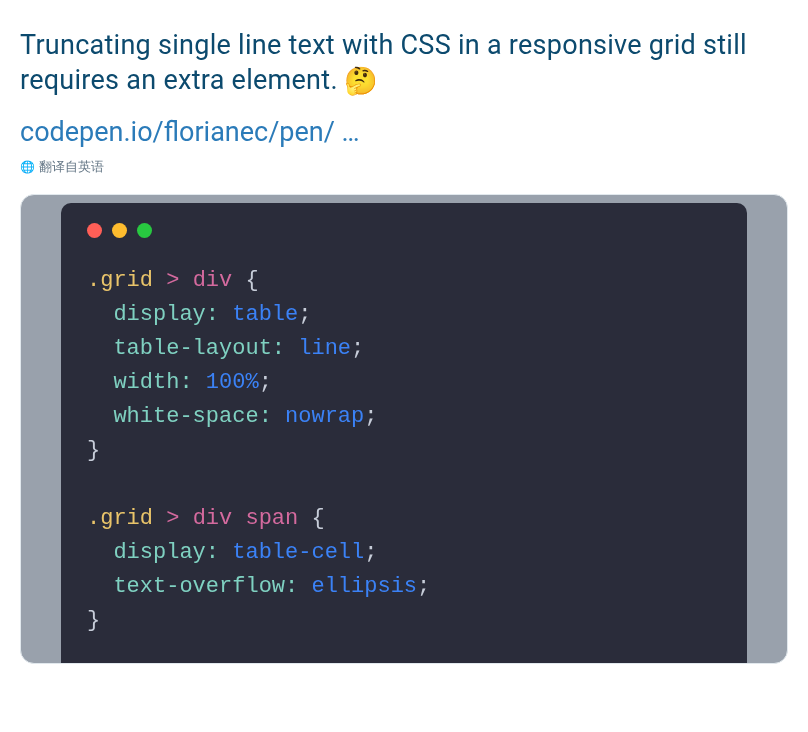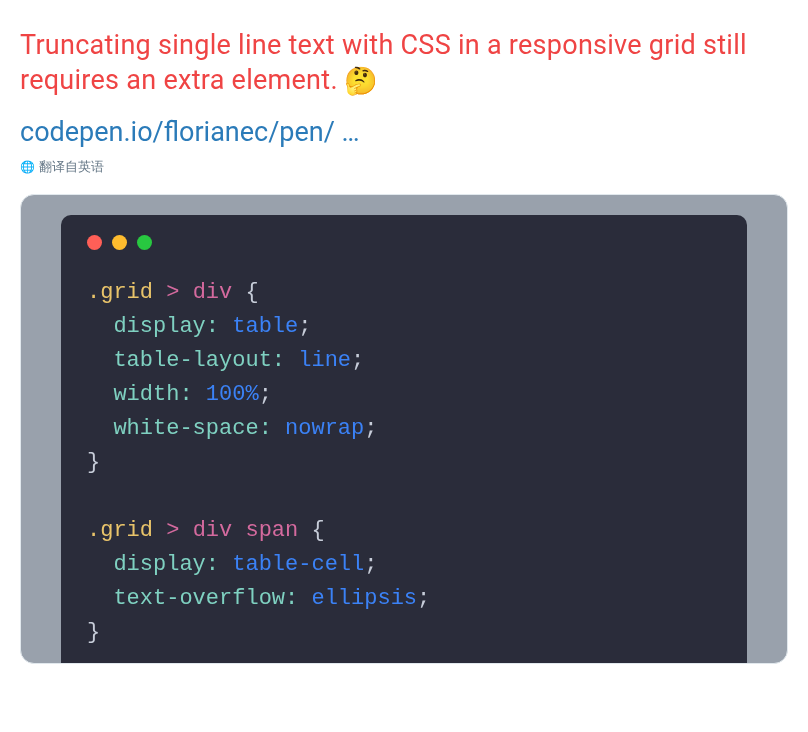--- a/index.html
+++ b/index.html
@@ -58,21 +58,21 @@
     cursor: pointer;
     margin-top: 2px;
   }
   .content {
     margin-left: 0;
     margin-top: 18px;
   }
   .tweet-text {
     font-size: 27px;
     line-height: 1.3;
-    color: #ef4444;
+    color: #0c4a6e;
     font-weight: 400;
     letter-spacing: 0.01em;
   }
   .tweet-text .think {
     display:inline-block;
     vertical-align: middle;
   }
   .link {
     color: #2b7bb9;
     font-size: 27px;
@@ -89,21 +89,21 @@
   .translate .globe {
     margin-right: 4px;
     font-size: 12px;
   }
   .code-card-wrap {
     margin-top: 18px;
     border: 1px solid #e1e8ed;
     border-radius: 14px;
     overflow: hidden;
     background: #99a1ac;
-    padding-top: 20px;
+    padding-top: 8px;
     padding-left: 40px;
     padding-right: 40px;
     height: 470px;
   }
   .code-card {
     background: #2a2c3a;
     border-radius: 10px 10px 0 0;
     padding: 20px 26px 26px 26px;
     height: 100%;
     font-family: "SFMono-Regular", Consolas, "Liberation Mono", Menlo, monospace;

